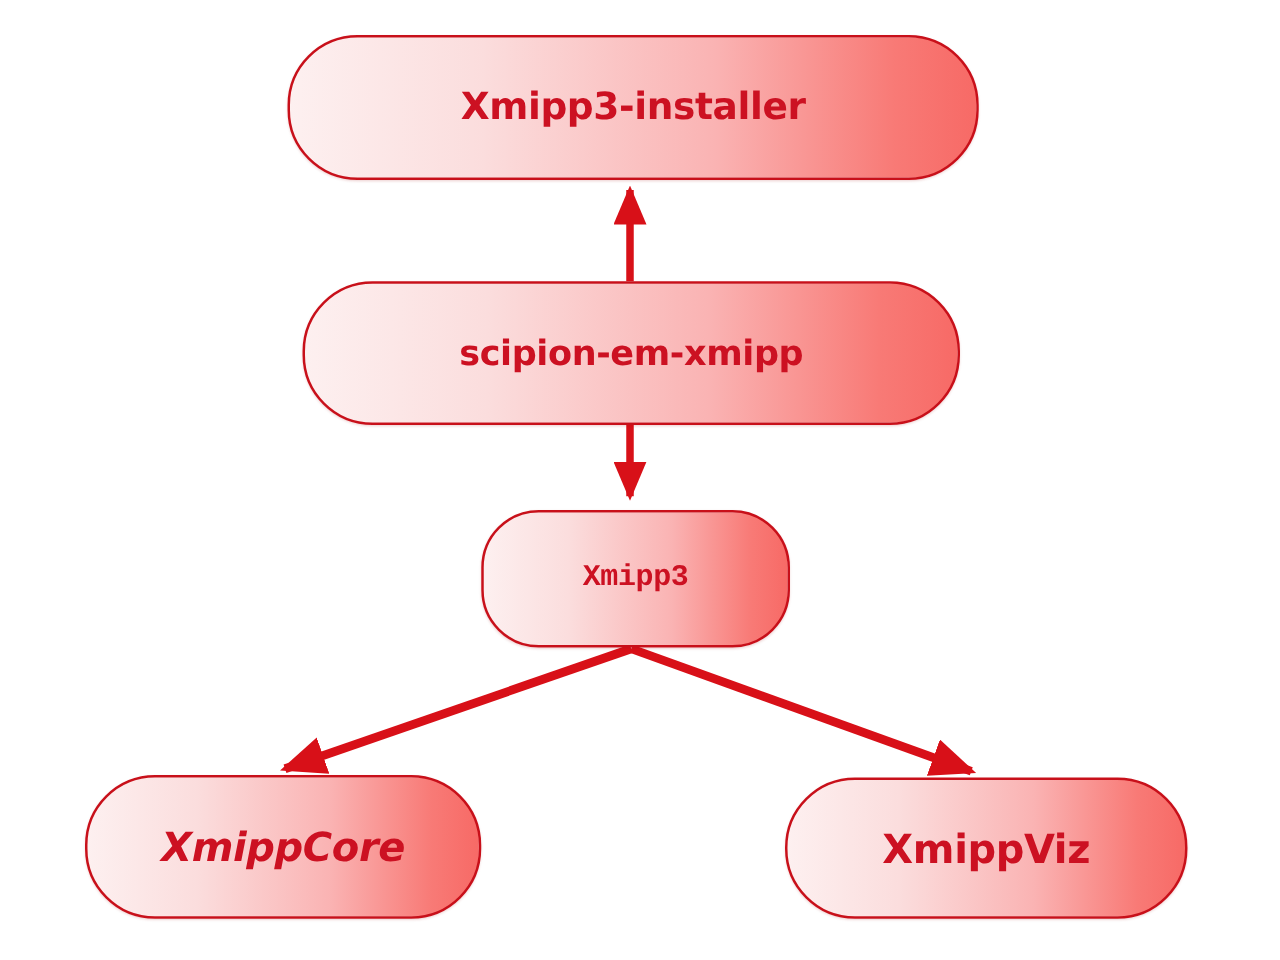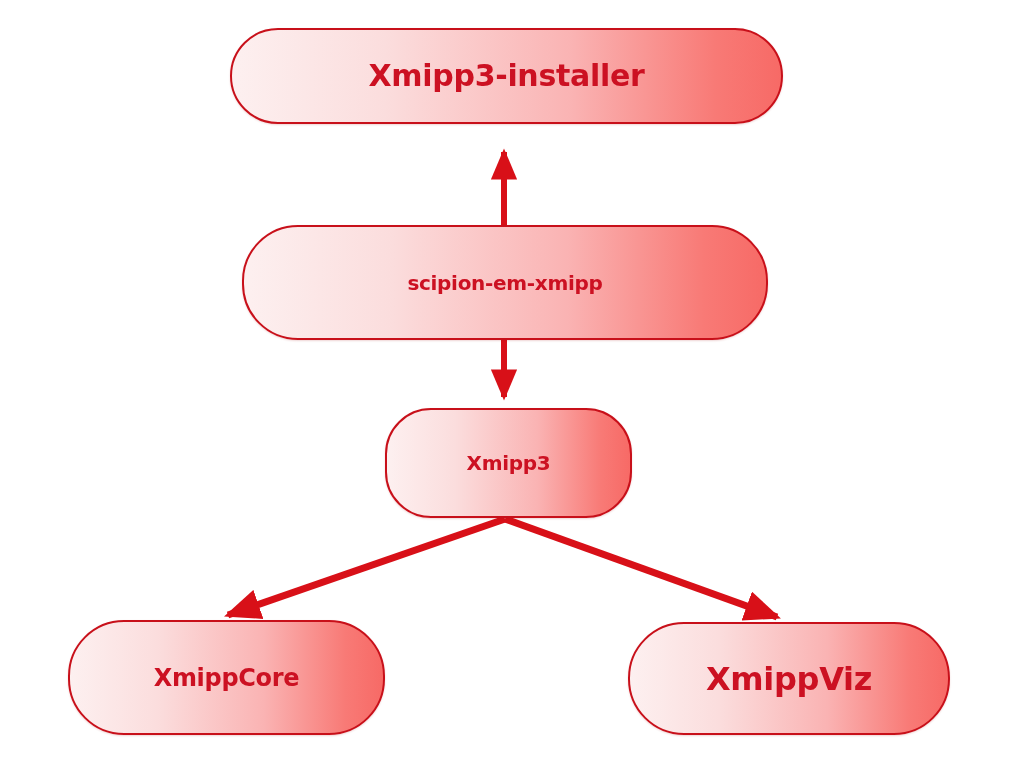--- a/index.html
+++ b/index.html
@@ -39,30 +39,30 @@
   }
   .node-label {
     color: #cc1122;
     font-weight: bold;
     letter-spacing: -0.3px;
     white-space: nowrap;
     text-align: center;
     line-height: 1;
   }
   
-  #node-installer   { left: 230px; top: 28px;  width: 553px; height: 96px; }
+  #node-installer   { left: 230px; top: 28px;  width: 553px; height: 116px; }
   #node-scipion     { left: 242px; top: 225px; width: 526px; height: 115px; }
   #node-xmipp3      { left: 385px; top: 408px; width: 247px; height: 110px; border-radius: 46px; }
   #node-xmippcore   { left: 68px;  top: 620px; width: 317px; height: 115px; }
   #node-xmippviz    { left: 628px; top: 622px; width: 322px; height: 113px; }
 
   #node-installer  .node-label { font-size: 30px; }
-  #node-scipion    .node-label { font-size: 20px; }
-  #node-xmipp3     .node-label { font-size: 20px; }
-  #node-xmippcore  .node-label { font-size: 24px; }
+  #node-scipion    .node-label { font-size: 28px; }
+  #node-xmipp3     .node-label { font-size: 24px; font-family: Liberation Mono, monospace; }
+  #node-xmippcore  .node-label { font-size: 32px; font-style: italic; }
   #node-xmippviz   .node-label { font-size: 32px; }
 </style>
 </head>
 <body>
 
 <div id="canvas">
 
   <svg id="edge-layer" viewBox="0 0 1024 768" width="1024" height="768" xmlns="http://www.w3.org/2000/svg">
     <defs>
       <marker id="arrowhead" markerWidth="5.2" markerHeight="4.4" refX="4.6" refY="2.2" orient="auto" markerUnits="strokeWidth">

